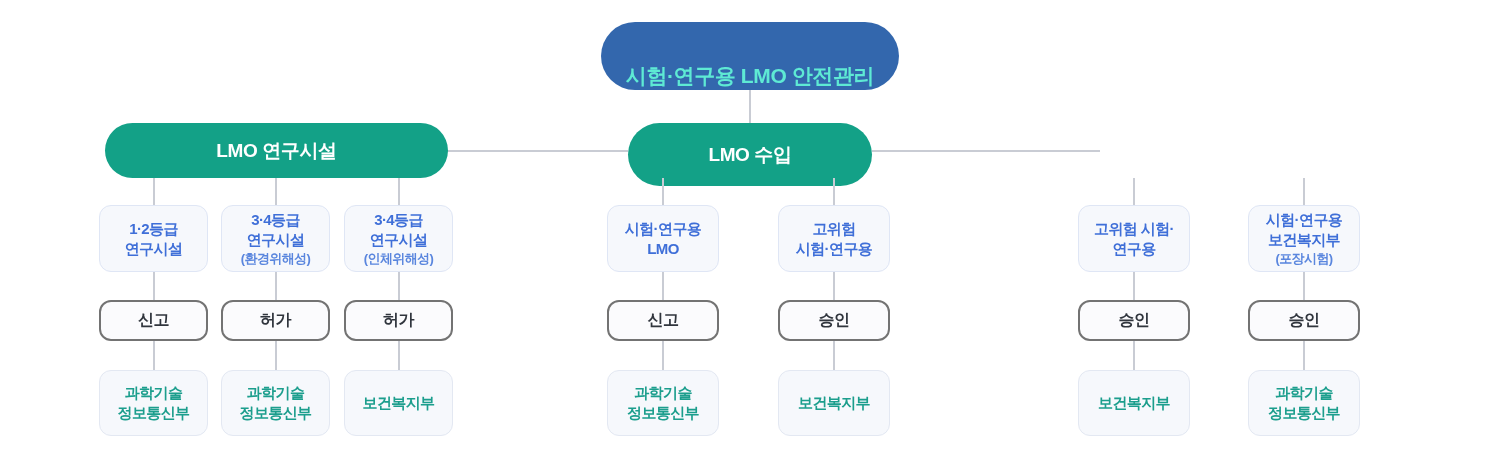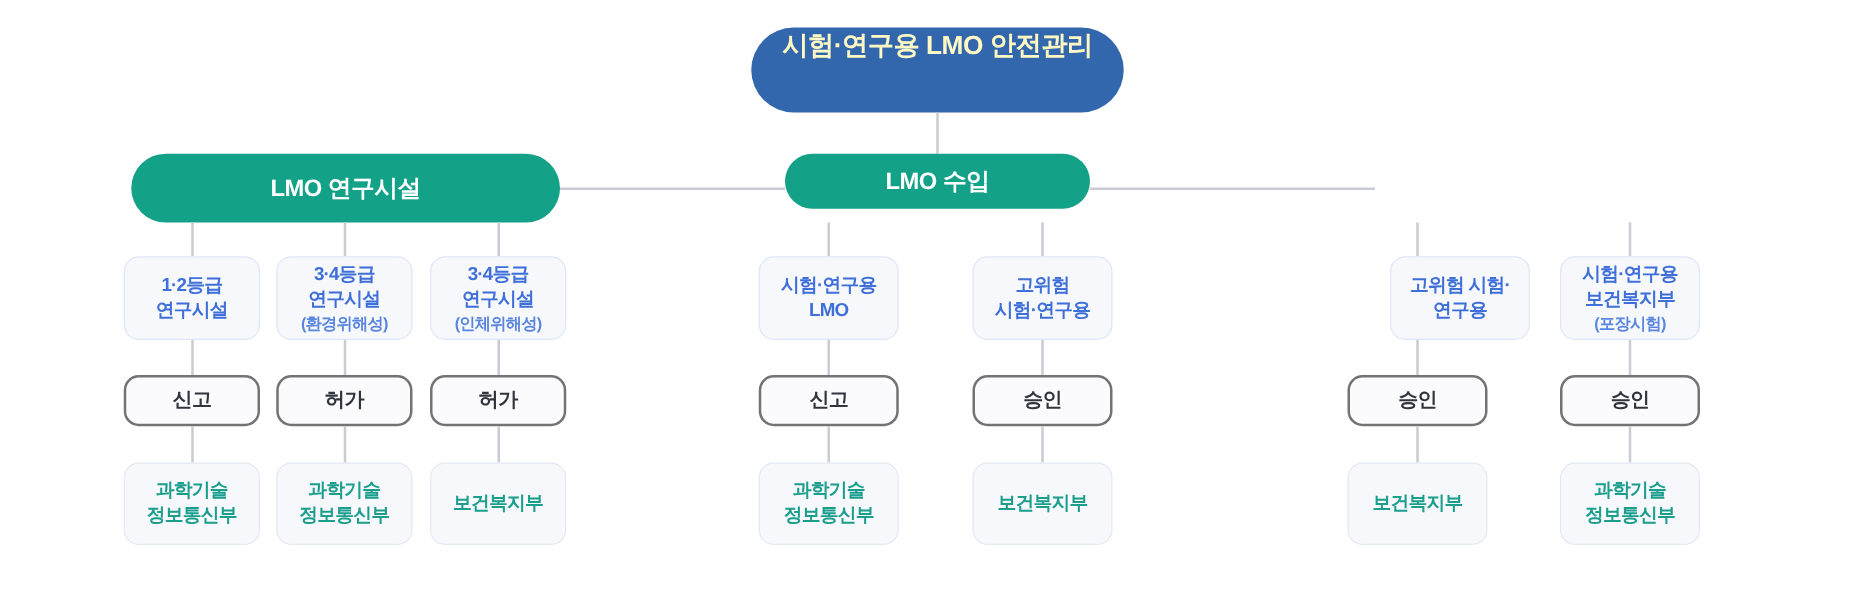--- a/index.html
+++ b/index.html
@@ -28,25 +28,25 @@
   .line-h {
     position: absolute;
     height: 2px;
     background: #c9ccd4;
   }
 
   
   .root-pill {
     position: absolute;
     display: flex;
-    align-items: flex-start;
+    align-items: flex-end;
     justify-content: center;
     background: #3367ad;
     border-radius: 40px;
-    color: #fef9c3;
+    color: #5eead4;
     font-size: 21px;
     font-weight: bold;
     letter-spacing: -0.4px;
     white-space: nowrap;
   }
 
   
   .cat-pill {
     position: absolute;
     display: flex;
@@ -183,21 +183,21 @@
   </div>
   <div class="line-v" style="left:398px; top:272px; height:28px;"></div>
   <div class="action-box" style="left:344px; top:300px; width:109px; height:41px;">
     <span>허가</span>
   </div>
   <div class="line-v" style="left:398px; top:341px; height:29px;"></div>
   <div class="agency-box" style="left:344px; top:370px; width:109px; height:66px;">
     <span class="ln">보건복지부</span>
   </div>
 
-  <div class="cat-pill" style="left:628px; top:123px; width:244px; height:44px;">
+  <div class="cat-pill" style="left:628px; top:123px; width:244px; height:63px;">
     <span>LMO 수입</span>
   </div>
 
   <div class="line-v" style="left:662px; top:178px; height:27px;"></div>
   <div class="subject-box" style="left:607px; top:205px; width:112px; height:67px;">
     <span class="ln">시험·연구용</span>
     <span class="ln">LMO</span>
   </div>
   <div class="line-v" style="left:662px; top:272px; height:28px;"></div>
   <div class="action-box" style="left:607px; top:300px; width:112px; height:41px;">
@@ -218,21 +218,21 @@
   <div class="action-box" style="left:778px; top:300px; width:112px; height:41px;">
     <span>승인</span>
   </div>
   <div class="line-v" style="left:833px; top:341px; height:29px;"></div>
   <div class="agency-box" style="left:778px; top:370px; width:112px; height:66px;">
     <span class="ln">보건복지부</span>
   </div>
 
 
   <div class="line-v" style="left:1133px; top:178px; height:27px;"></div>
-  <div class="subject-box" style="left:1078px; top:205px; width:112px; height:67px;margin-left:34px;">
+  <div class="subject-box" style="left:1078px; top:205px; width:112px; height:67px;">
     <span class="ln">고위험 시험·</span>
     <span class="ln">연구용</span>
   </div>
   <div class="line-v" style="left:1133px; top:272px; height:28px;"></div>
   <div class="action-box" style="left:1078px; top:300px; width:112px; height:41px;">
     <span>승인</span>
   </div>
   <div class="line-v" style="left:1133px; top:341px; height:29px;"></div>
   <div class="agency-box" style="left:1078px; top:370px; width:112px; height:66px;">
     <span class="ln">보건복지부</span>

